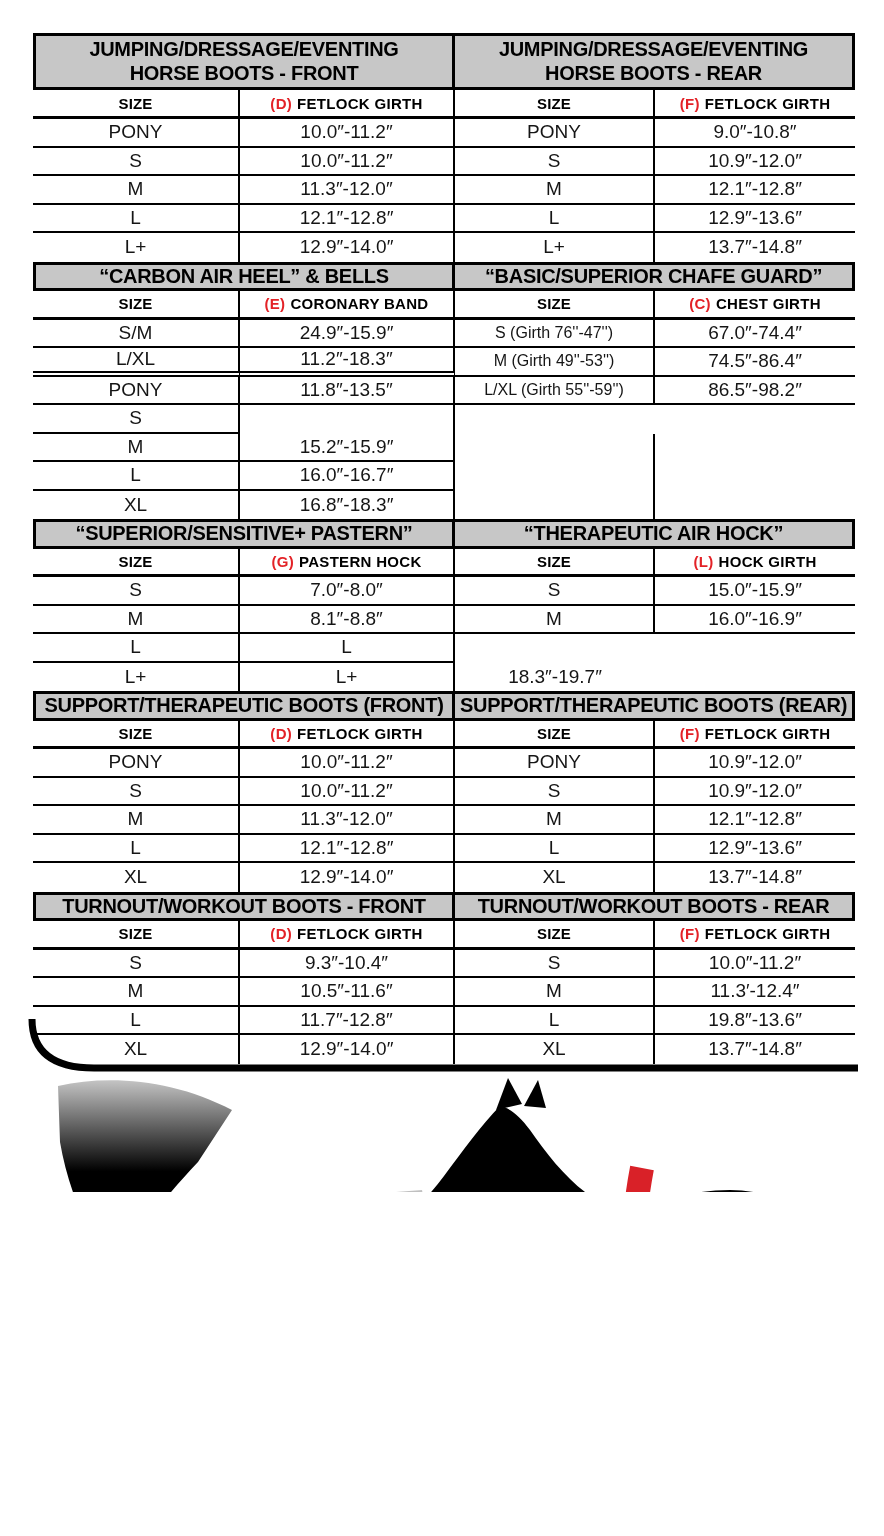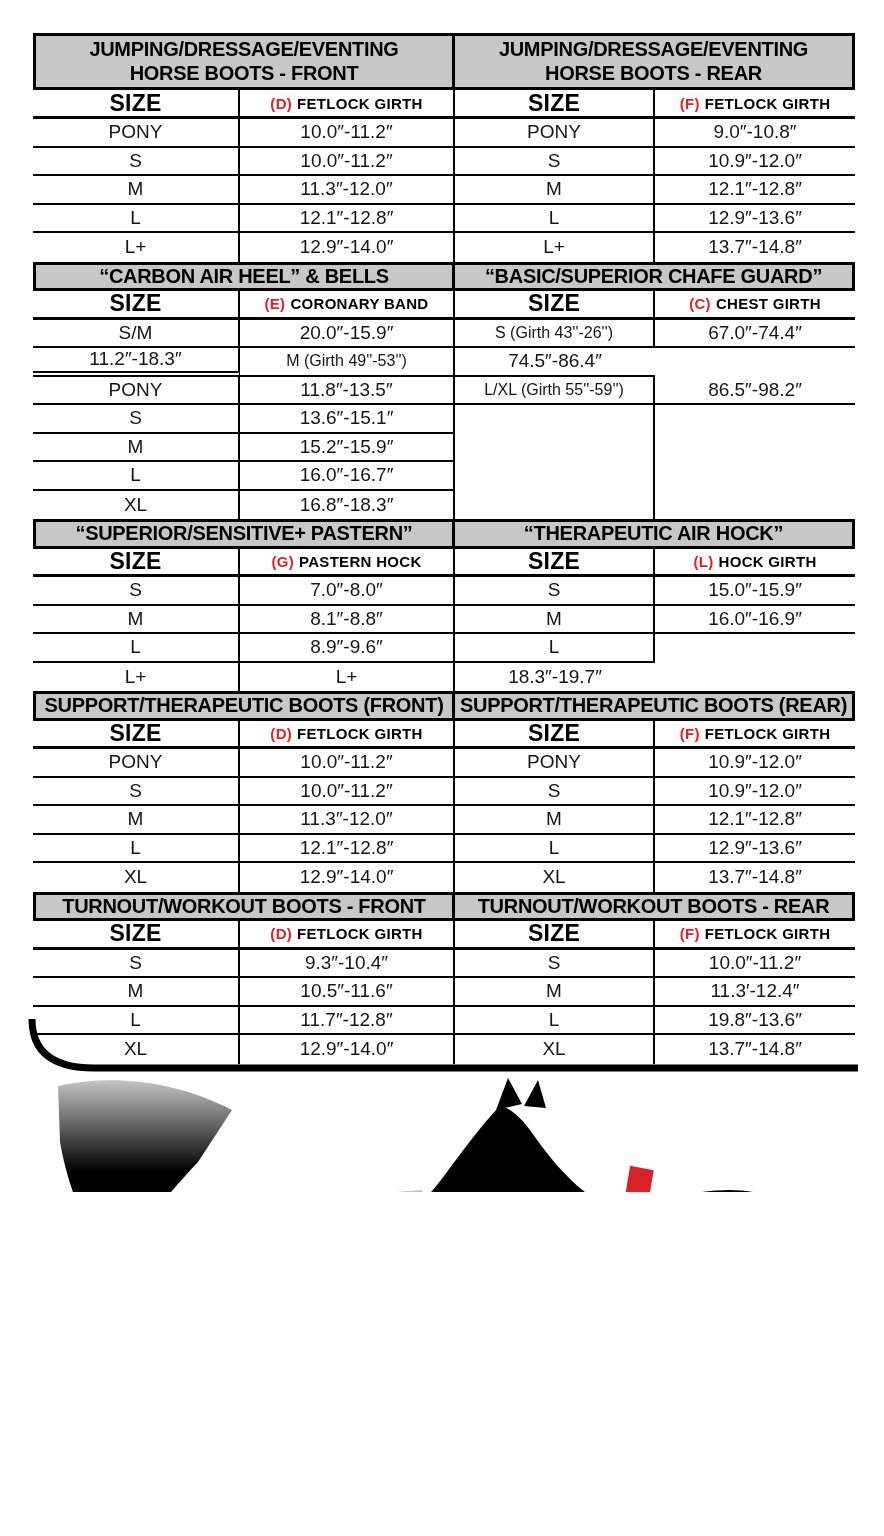--- a/index.html
+++ b/index.html
@@ -13,21 +13,21 @@
   .trow.tall{height:57px;}
   .hrow{height:29px;}
   .drow{height:28.5px;}
   .cell{box-sizing:border-box;display:flex;align-items:center;justify-content:center;overflow:hidden;}
 
   .sec-title{box-sizing:border-box;background:#c7c7c7;border:3px solid #000;
              display:flex;flex-direction:column;align-items:center;justify-content:center;
              font-weight:bold;font-size:20px;line-height:1.18;letter-spacing:-0.3px;text-align:center;}
   .sec-title.tr{border-left:none;}
 
-  .hcell{font-weight:bold;font-size:23px;border-bottom:3px solid #000;letter-spacing:0.2px;}
+  .hcell{font-weight:bold;font-size:15px;border-bottom:3px solid #000;letter-spacing:0.2px;}
   .hcell.mh{font-size:15px;gap:5px;letter-spacing:0.3px;}
   .m-code{color:#e32227;font-weight:bold;}
 
   .dcell{font-size:19px;color:#151515;}
   .dcell.small{font-size:16px;}
   .dcell.line{border-bottom:2px solid #000;}
   .dcell.last{border-bottom:none;}
   .dcell.group-end{border-bottom:6px double #000;}
   .c1{border-right:2px solid #000;}
   .c2{border-right:2px solid #000;}
@@ -114,38 +114,38 @@
             <div class="m-label">CORONARY BAND</div>
           </div>
           <div class="cell hcell c3">SIZE</div>
           <div class="cell hcell mh c4">
             <div class="m-code">(C)</div>
             <div class="m-label">CHEST GIRTH</div>
           </div>
         </div>
         <div class="row drow">
           <div class="cell dcell c1 line">S/M</div>
-          <div class="cell dcell c2 line">20.0″-15.9″</div>
-          <div class="cell dcell c3 line small">S (Girth 43''-26'')</div>
+          <div class="cell dcell c2 line">24.9″-15.9″</div>
+          <div class="cell dcell c3 line small">S (Girth 76''-47'')</div>
           <div class="cell dcell c4 line">67.0″-74.4″</div>
         </div>
         <div class="row drow">
+          <div class="cell dcell c1 line group-end">L/XL</div>
           <div class="cell dcell c2 line group-end">11.2″-18.3″</div>
           <div class="cell dcell c3 line small">M (Girth 49''-53'')</div>
           <div class="cell dcell c4 line">74.5″-86.4″</div>
         </div>
         <div class="row drow">
           <div class="cell dcell c1 line">PONY</div>
           <div class="cell dcell c2 line">11.8″-13.5″</div>
           <div class="cell dcell c3 line small">L/XL (Girth 55''-59'')</div>
           <div class="cell dcell c4 line">86.5″-98.2″</div>
         </div>
         <div class="row drow">
           <div class="cell dcell c1 line">S</div>
-          <div class="cell dcell c2 line">13.6″-15.1″</div>
           <div class="cell dcell c3 void"></div>
           <div class="cell dcell c4 void"></div>
         </div>
         <div class="row drow">
           <div class="cell dcell c1 line">M</div>
           <div class="cell dcell c2 line">15.2″-15.9″</div>
           <div class="cell dcell c3 void"></div>
           <div class="cell dcell c4 void"></div>
         </div>
         <div class="row drow">
@@ -187,21 +187,20 @@
           <div class="cell dcell c4 line">15.0″-15.9″</div>
         </div>
         <div class="row drow">
           <div class="cell dcell c1 line">M</div>
           <div class="cell dcell c2 line">8.1″-8.8″</div>
           <div class="cell dcell c3 line">M</div>
           <div class="cell dcell c4 line">16.0″-16.9″</div>
         </div>
         <div class="row drow">
           <div class="cell dcell c1 line">L</div>
-          <div class="cell dcell c2 line">8.9″-9.6″</div>
           <div class="cell dcell c3 line">L</div>
         </div>
         <div class="row drow">
           <div class="cell dcell c1 last">L+</div>
           <div class="cell dcell c3 last">L+</div>
           <div class="cell dcell c4 last">18.3″-19.7″</div>
         </div>
         <div class="row trow">
           <div class="sec-title tl">
             <div class="tline">SUPPORT/THERAPEUTIC BOOTS (FRONT)</div>

